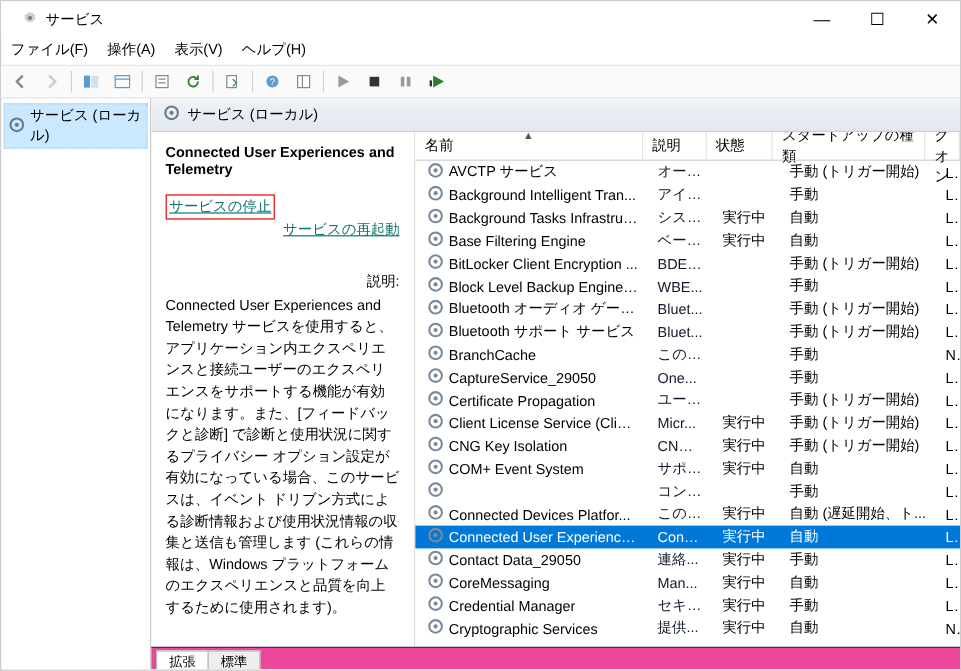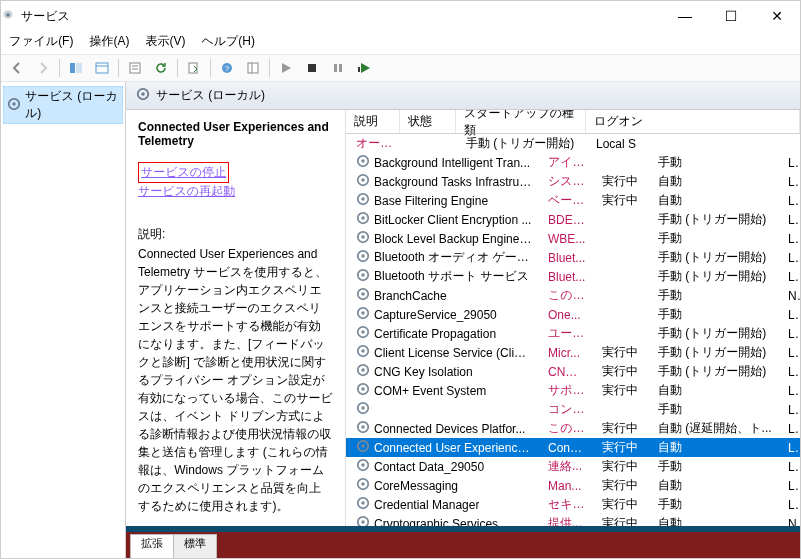--- a/index.html
+++ b/index.html
@@ -14,21 +14,21 @@
     overflow: hidden;
     display: flex;
     flex-direction: column;
     border: 1px solid #ccc;
   }
   
   .titlebar {
     display: flex;
     align-items: center;
     height: 30px;
-    padding: 0 0 0 0;
+    padding: 0 0 0 17px;
     background: #fff;
   }
   .titlebar .gear { margin-right: 6px; }
   .titlebar .title { flex: 1; }
   .win-controls { display: flex; height: 100%; }
   .win-btn {
     width: 46px; height: 100%;
     display:flex; align-items:center; justify-content:center;
     font-size: 14px;
   }
@@ -84,23 +84,23 @@
     height: 28px;
   }
   .content-body { flex:1; display:flex; overflow:hidden; }
   .desc-panel {
     width: 220px;
     padding: 10px 12px;
     border-right: 1px solid #e0e0e0;
     overflow: hidden;
   }
   .desc-panel .svc-name { font-weight: bold; margin-bottom: 14px; }
-  .desc-panel a.link { color:#8b5cf6; text-decoration: underline; display:block; }
+  .desc-panel a.link { color:#0f766e; text-decoration: underline; display:block;text-align:right; }
   .desc-panel .redbox { border:1px solid #e00; padding:1px 2px; display:inline-block;}
-  .desc-panel .desc-label { margin-top: 26px; }
+  .desc-panel .desc-label { margin-top: 26px; text-align: right; }
   .desc-panel .desc-text { margin-top: 2px; line-height: 1.5; }
   .list-panel { flex:1; display:flex; flex-direction:column; overflow:hidden;}
   .col-headers {
     display: flex;
     border-bottom: 1px solid #d0d0d0;
     background: #fff;
     font-weight: normal;
     height: 24px;
     align-items: center;
     position: relative;
@@ -122,37 +122,37 @@
   }
   .rows { flex:1; overflow:hidden; }
   .row {
     display:flex; align-items:center;
     height: 19px;
     padding-left: 2px;
     white-space: nowrap;
   }
   .row .cell { overflow:hidden; text-overflow:ellipsis; padding: 0 8px; }
   .row .c-name-cell { width: 192px; display:flex; align-items:center; gap:4px;}
-  .row .c-desc-cell { width: 54px; color:#be185d;}
+  .row .c-desc-cell { width: 54px; color:#0f172a;}
   .row .c-state-cell { width: 56px; }
   .row .c-start-cell { width: 130px; }
   .row .c-logon-cell { flex:1; }
   .row.selected { background:#0078d7; color:#fff; }
   .row.selected .c-desc-cell,
   .row.selected .c-state-cell,
   .row.selected .c-start-cell,
   .row.selected .c-logon-cell { color:#fff; }
   .svc-name-text { overflow:hidden; text-overflow: ellipsis; max-width: 170px;}
   
   .bottom-tabs {
     display:flex; gap:0;
-    border-top:6px solid #0c4a6e;
+    border-top:1px solid #0c4a6e;
     padding: 2px 4px 0 4px;
-    height: 32px;
-    background:#7f1d1d;
+    height: 19px;
+    background:#ec4899;
     font-size: 11px;
   }
   .bottom-tabs .tab {
     padding: 1px 10px;
     border:1px solid #bbb; border-bottom:none;
     background:#fff;
     margin-right:-1px;
   }
   .bottom-tabs .tab.active { background:#fff; font-weight: normal;}
   .bottom-tabs .tab:not(.active){ background:#eee;}
@@ -292,27 +292,38 @@
       <div class="desc-panel">
         <div class="svc-name">Connected User Experiences and Telemetry</div>
         <span class="redbox"><a class="link" href="#">サービスの停止</a></span>
         <a class="link" href="#">サービスの再起動</a>
         <div class="desc-label">説明:</div>
         <div class="desc-text">Connected User Experiences and Telemetry サービスを使用すると、アプリケーション内エクスペリエンスと接続ユーザーのエクスペリエンスをサポートする機能が有効になります。また、[フィードバックと診断] で診断と使用状況に関するプライバシー オプション設定が有効になっている場合、このサービスは、イベント ドリブン方式による診断情報および使用状況情報の収集と送信も管理します (これらの情報は、Windows プラットフォームのエクスペリエンスと品質を向上するために使用されます)。</div>
       </div>
 
       <div class="list-panel">
         <div class="col-headers">
+          <div class="col c-name">
+            <span>名前</span>
+            <span class="sort-caret">▲</span>
+          </div>
           <div class="col c-desc">説明</div>
           <div class="col c-state">状態</div>
           <div class="col c-start">スタートアップの種類</div>
           <div class="col c-logon">ログオン</div>
         </div>
         <div class="rows" id="rows">
             <div class="row">
+              <div class="cell c-name-cell">
+                <span><svg class="gear-svg" viewBox="0 0 24 24" width="14" height="14">
+                    <circle cx="12" cy="12" r="9" fill="none" stroke="#7a8a9a" stroke-width="3"></circle>
+                    <circle cx="12" cy="12" r="3" fill="#7a8a9a"></circle>
+                  </svg></span>
+                <span class="svc-name-text">AVCTP サービス</span>
+              </div>
               <div class="cell c-desc-cell">オーデ...</div>
               <div class="cell c-state-cell"></div>
               <div class="cell c-start-cell">手動 (トリガー開始)</div>
               <div class="cell c-logon-cell">Local S</div>
             </div>
             <div class="row">
               <div class="cell c-name-cell">
                 <span><svg class="gear-svg" viewBox="0 0 24 24" width="14" height="14">
                     <circle cx="12" cy="12" r="9" fill="none" stroke="#7a8a9a" stroke-width="3"></circle>
                     <circle cx="12" cy="12" r="3" fill="#7a8a9a"></circle>

